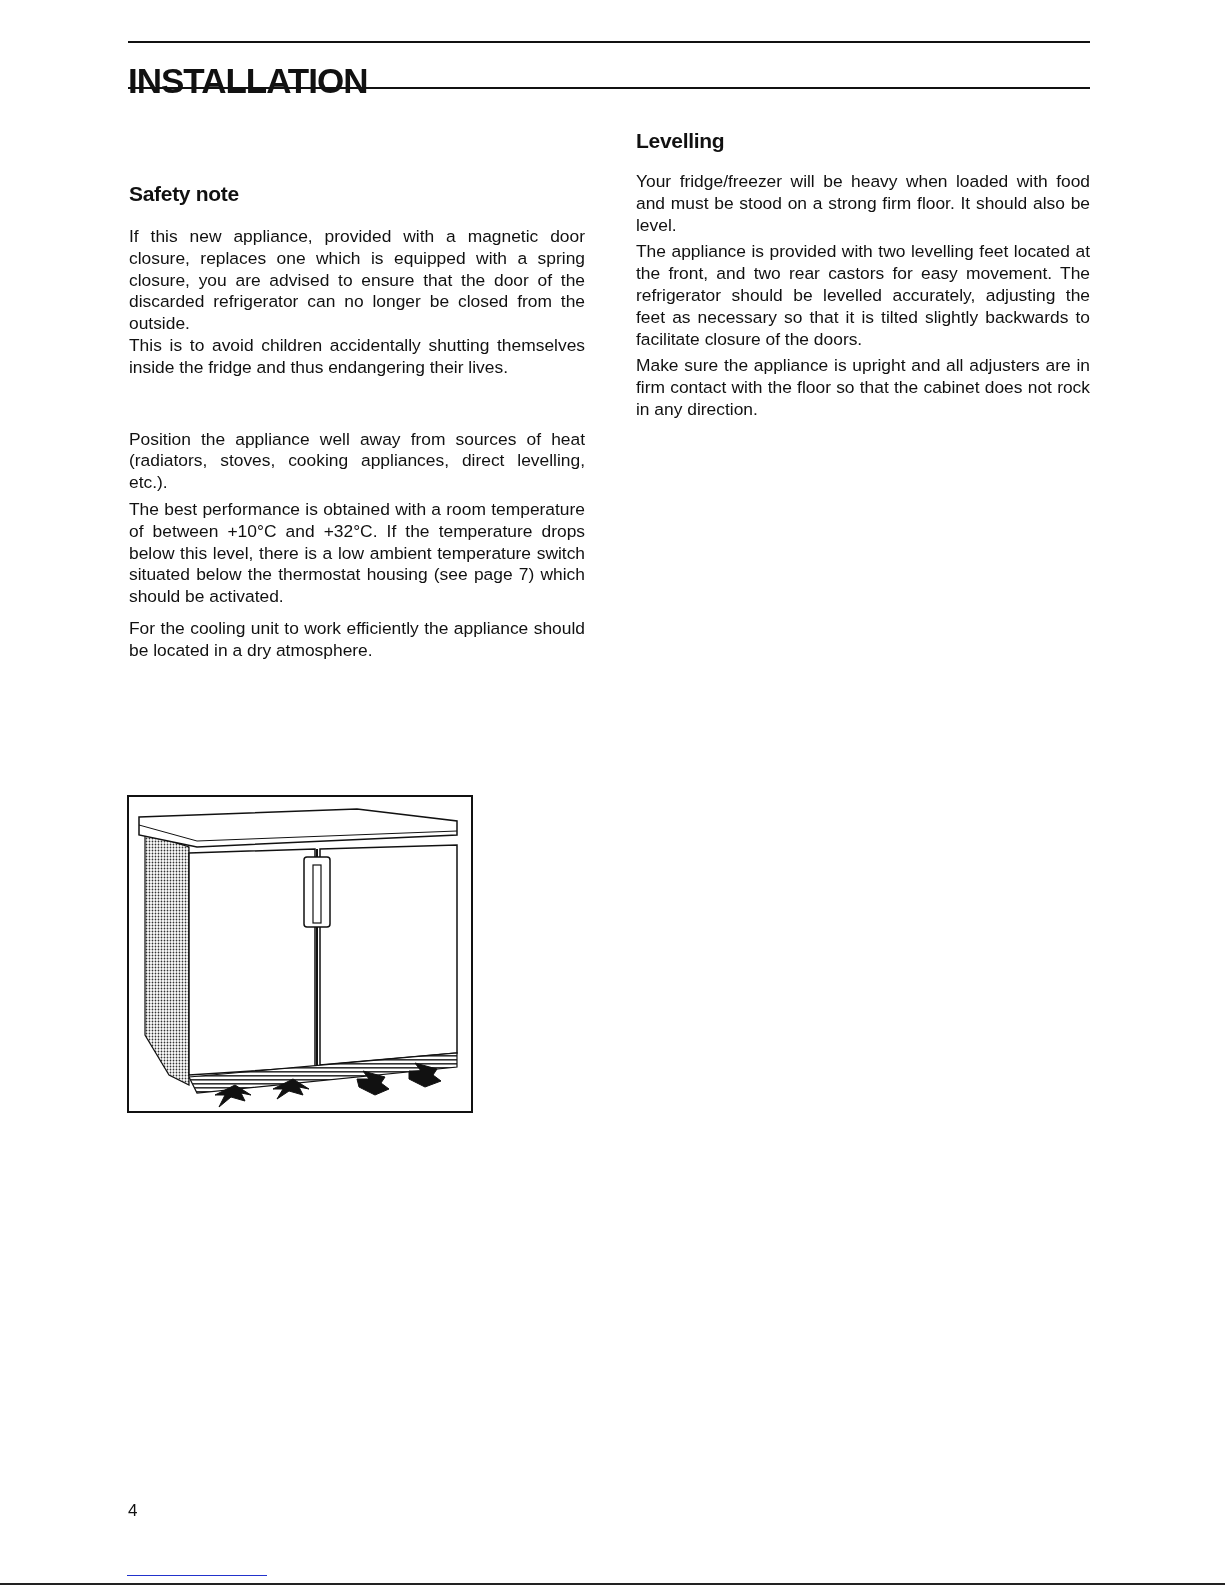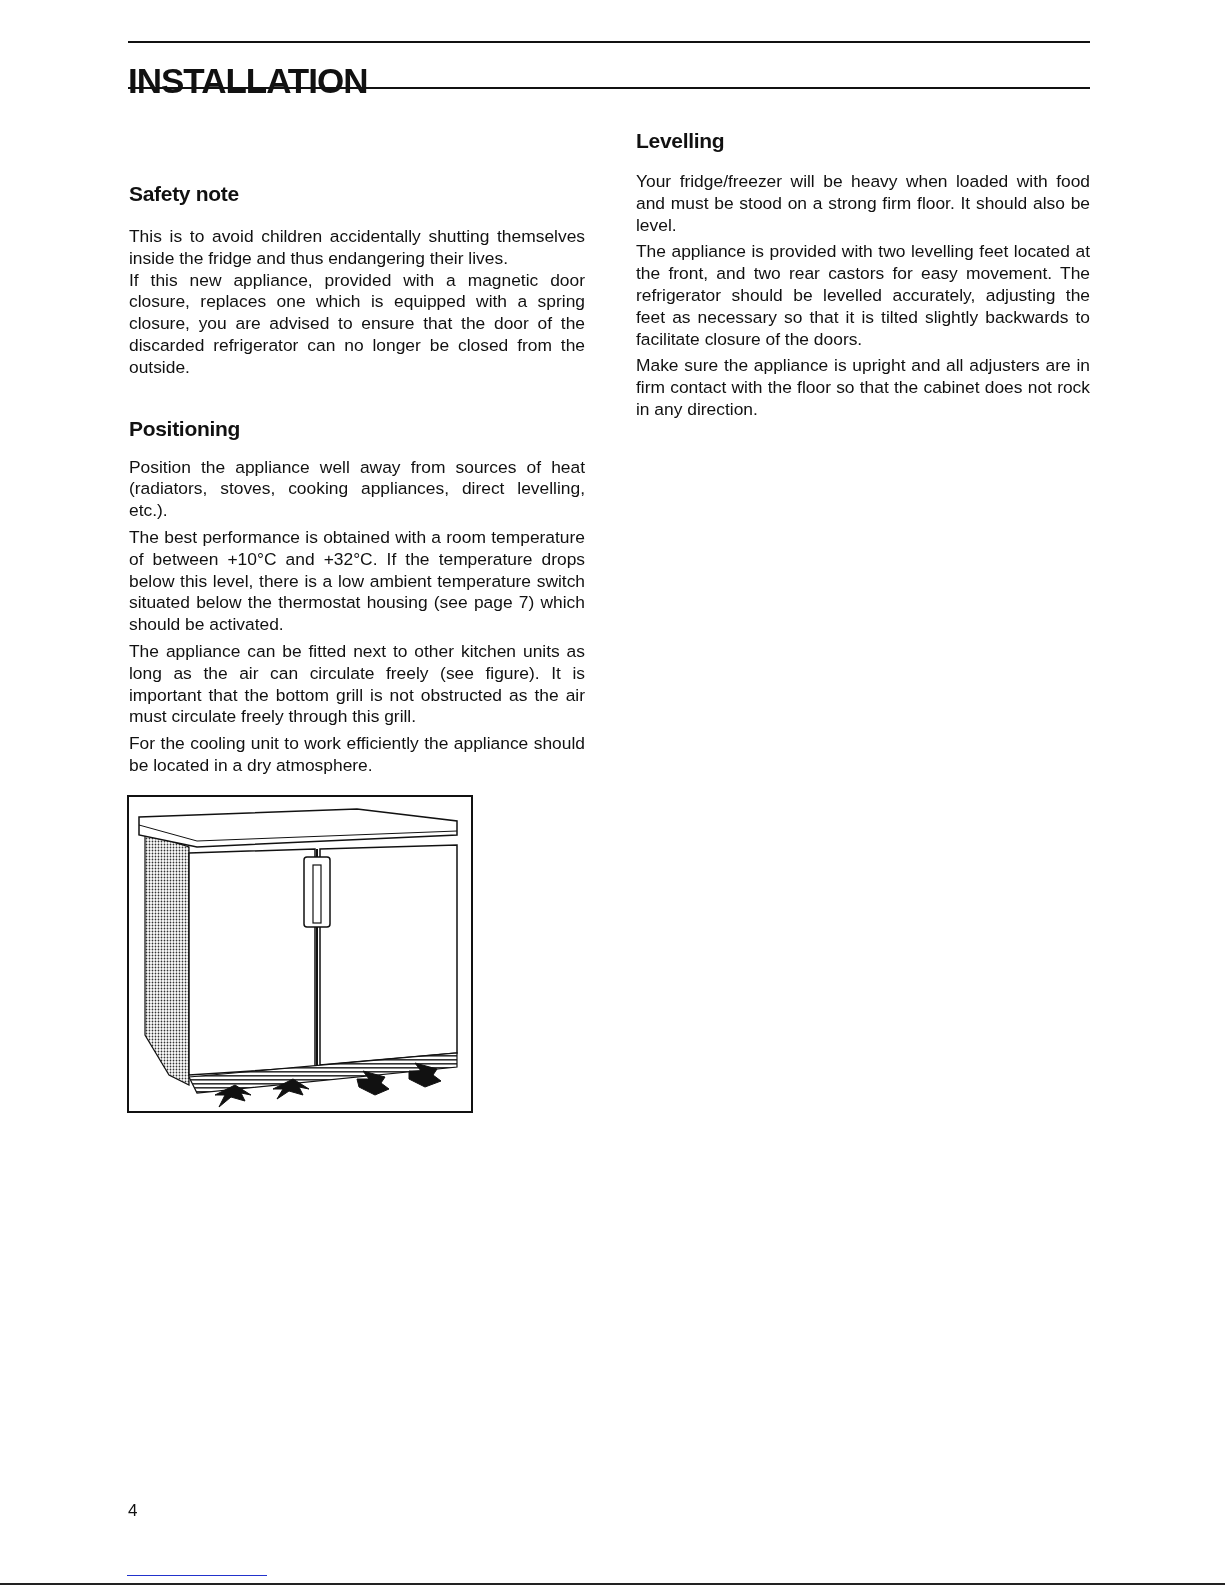--- a/index.html
+++ b/index.html
@@ -25,32 +25,30 @@
 <body>
 
 <div class="rule" id="rule-top"></div>
 <div id="title">INSTALLATION</div>
 <div class="rule" id="rule-bottom"></div>
 
 <div class="col" id="col-left">
   <section>
     <h2>Safety note</h2>
     <div style="height:18px"></div>
+    <p>If this new appliance, provided with a magnetic door closure, replaces one which is equipped with a spring closure, you are advised to ensure that the door of the discarded refrigerator can no longer be closed from the outside.</p>
     <p>This is to avoid children accidentally shutting themselves inside the fridge and thus endangering their lives.</p>
-    <p>If this new appliance, provided with a magnetic door closure, replaces one which is equipped with a spring closure, you are advised to ensure that the door of the discarded refrigerator can no longer be closed from the outside.</p>
   </section>
   <div style="height:36px"></div>
   <section>
-    <h2>Positioning</h2>
     <div style="height:14px"></div>
     <p>Position the appliance well away from sources of heat (radiators, stoves, cooking appliances, direct levelling, etc.).</p>
     <div class="pgap"></div>
     <p>The best performance is obtained with a room temperature of between +10°C and +32°C. If the temperature drops below this level, there is a low ambient temperature switch situated below the thermostat housing (see page 7) which should be activated.</p>
     <div class="pgap"></div>
-    <p>The appliance can be fitted next to other kitchen units as long as the air can circulate freely (see figure). It is important that the bottom grill is not obstructed as the air must circulate freely through this grill.</p>
     <div class="pgap"></div>
     <p>For the cooling unit to work efficiently the appliance should be located in a dry atmosphere.</p>
   </section>
 </div>
 
 <div id="figure">
   <svg width="346" height="318" viewBox="0 0 346 318">
     <defs>
       <pattern id="dots" width="3" height="3" patternUnits="userSpaceOnUse">
         <rect width="3" height="3" fill="#fff"></rect>

